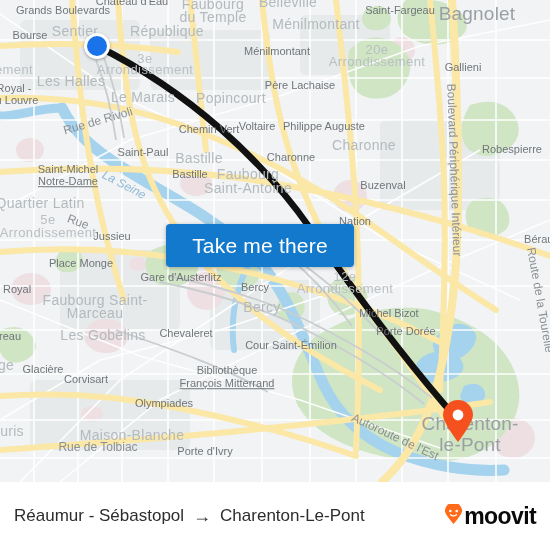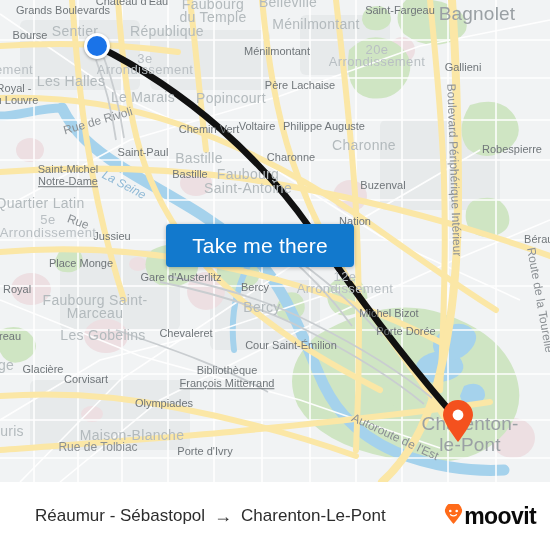--- a/index.html
+++ b/index.html
@@ -105,21 +105,21 @@
 
   
   #footer {
     position: absolute;
     left: 0; top: 482px;
     width: 550px; height: 68px;
     background: #ffffff;
     display: flex;
     align-items: center;
     box-sizing: border-box;
-    padding: 0 14px 0 35px;
+    padding: 0 14px 0 14px;
   }
   #route-title {
     flex: 1 1 auto;
     display: flex;
     align-items: center;
     font-size: 17px;
     color: #2d2d2d;
     white-space: nowrap;
   }
   #route-arrow { margin: 0 9px; font-size: 18px; color: #2d2d2d; }

